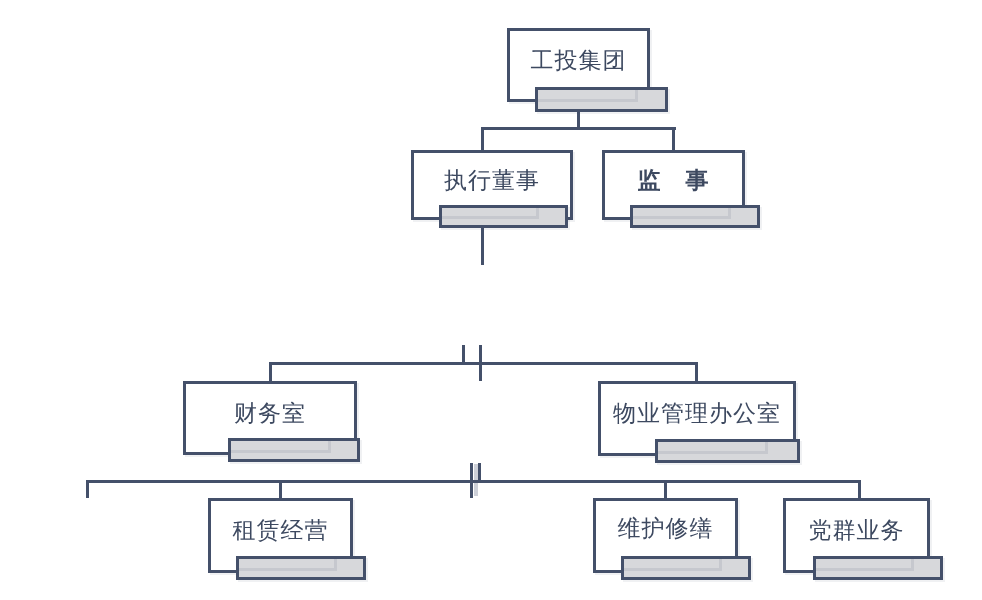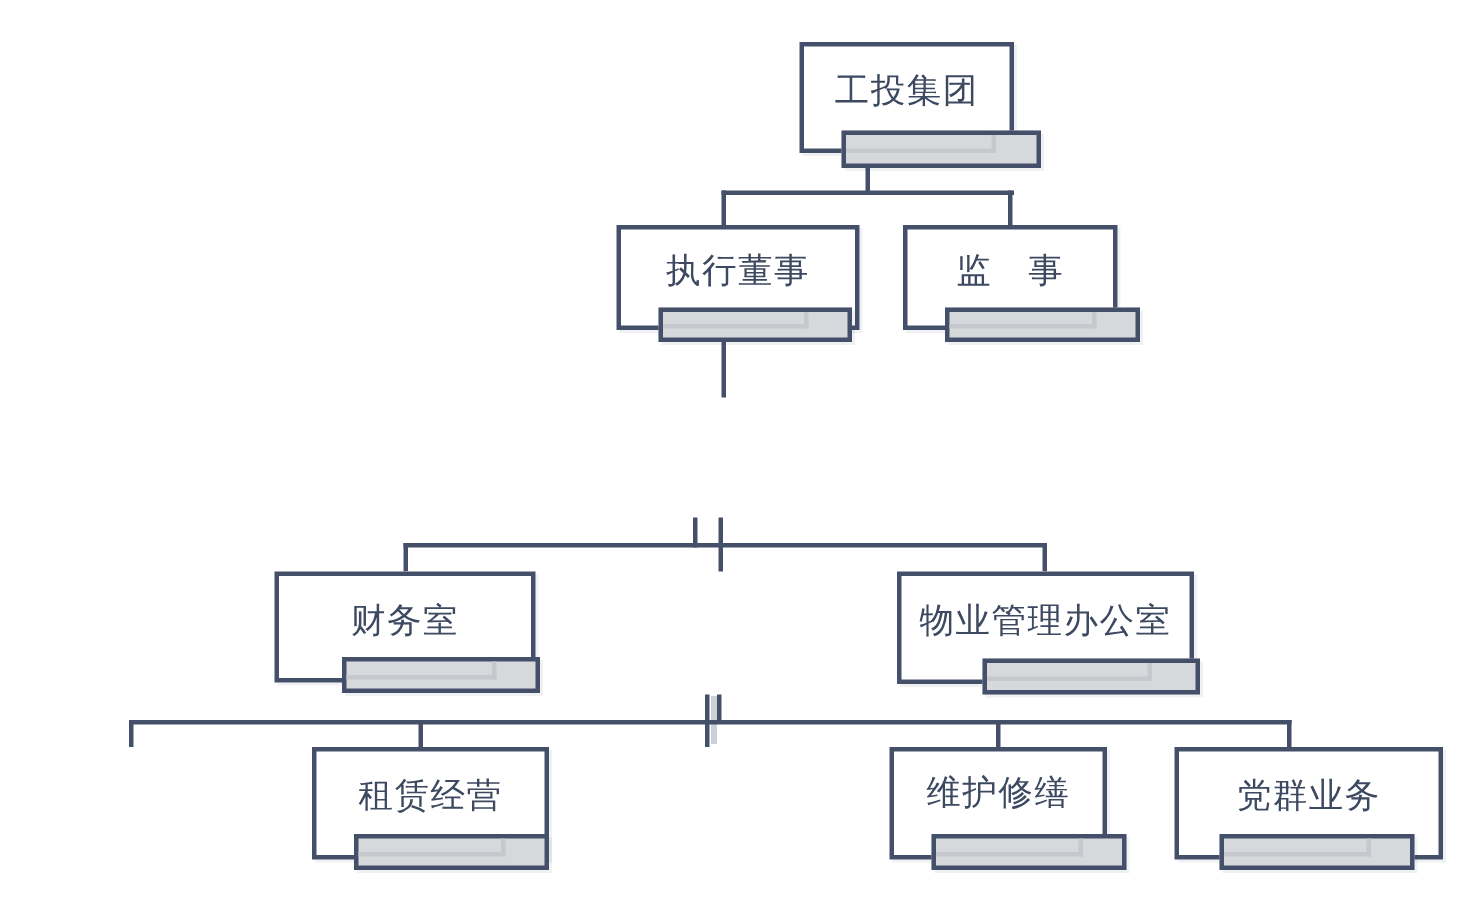--- a/index.html
+++ b/index.html
@@ -71,39 +71,39 @@
   <div class="cline" style="left:695px;top:362px;width:3px;height:19px;"></div>
 
   <div class="cline" style="left:470px;top:463px;width:3px;height:35px;"></div>
   <div class="cline" style="left:478px;top:463px;width:3px;height:19px;"></div>
   <div class="cline" style="left:86px;top:480px;width:775px;height:3px;"></div>
   <div class="cline" style="left:86px;top:480px;width:3px;height:18px;"></div>
   <div class="cline" style="left:279px;top:480px;width:3px;height:18px;"></div>
   <div class="cline" style="left:664px;top:480px;width:3px;height:18px;"></div>
   <div class="cline" style="left:858px;top:480px;width:3px;height:18px;"></div>
 
-  <div class="node" style="left:507px;top:28px;width:143px;height:74px;margin-left:26px;">
+  <div class="node" style="left:507px;top:28px;width:143px;height:74px;">
     <div class="box">
       <span class="lbl">工投集团</span>
     </div>
     <div class="bar" style="left:28px;top:59px;width:133px;height:25px;">
         <i class="bar-inner"></i>
       </div>
   </div>
 
   <div class="node" style="left:411px;top:150px;width:142px;height:70px;padding-left:20px;">
     <div class="box">
       <span class="lbl">执行董事</span>
     </div>
     <div class="bar" style="left:28px;top:55px;width:129px;height:23px;">
         <i class="bar-inner"></i>
       </div>
   </div>
 
-  <div class="node" style="left:602px;top:150px;width:143px;height:70px;">
+  <div class="node" style="left:602px;top:150px;width:143px;height:70px;font-weight:bold;">
     <div class="box">
       <span class="lbl">监　事</span>
     </div>
     <div class="bar" style="left:28px;top:55px;width:130px;height:23px;">
         <i class="bar-inner"></i>
       </div>
   </div>
 
 
   <div class="node" style="left:183px;top:381px;width:174px;height:74px;">
@@ -119,40 +119,40 @@
   <div class="node" style="left:598px;top:381px;width:198px;height:75px;">
     <div class="box">
       <span class="lbl">物业管理办公室</span>
     </div>
     <div class="bar" style="left:57px;top:58px;width:145px;height:24px;">
         <i class="bar-inner"></i>
       </div>
   </div>
 
 
-  <div class="node" style="left:208px;top:498px;width:158px;height:75px;">
+  <div class="node" style="left:208px;top:498px;width:145px;height:75px;">
     <div class="box">
       <span class="lbl">租赁经营</span>
     </div>
     <div class="bar" style="left:28px;top:58px;width:130px;height:24px;">
         <i class="bar-inner"></i>
       </div>
   </div>
 
 
   <div class="node" style="left:593px;top:498px;width:145px;height:75px;font-family:Liberation Mono, monospace;">
     <div class="box">
       <span class="lbl">维护修缮</span>
     </div>
     <div class="bar" style="left:28px;top:58px;width:130px;height:24px;">
         <i class="bar-inner"></i>
       </div>
   </div>
 
-  <div class="node" style="left:783px;top:498px;width:147px;height:75px;padding-left:32px;">
+  <div class="node" style="left:783px;top:498px;width:147px;height:75px;">
     <div class="box">
       <span class="lbl">党群业务</span>
     </div>
     <div class="bar" style="left:30px;top:58px;width:130px;height:24px;">
         <i class="bar-inner"></i>
       </div>
   </div>
 
 </div>
 

